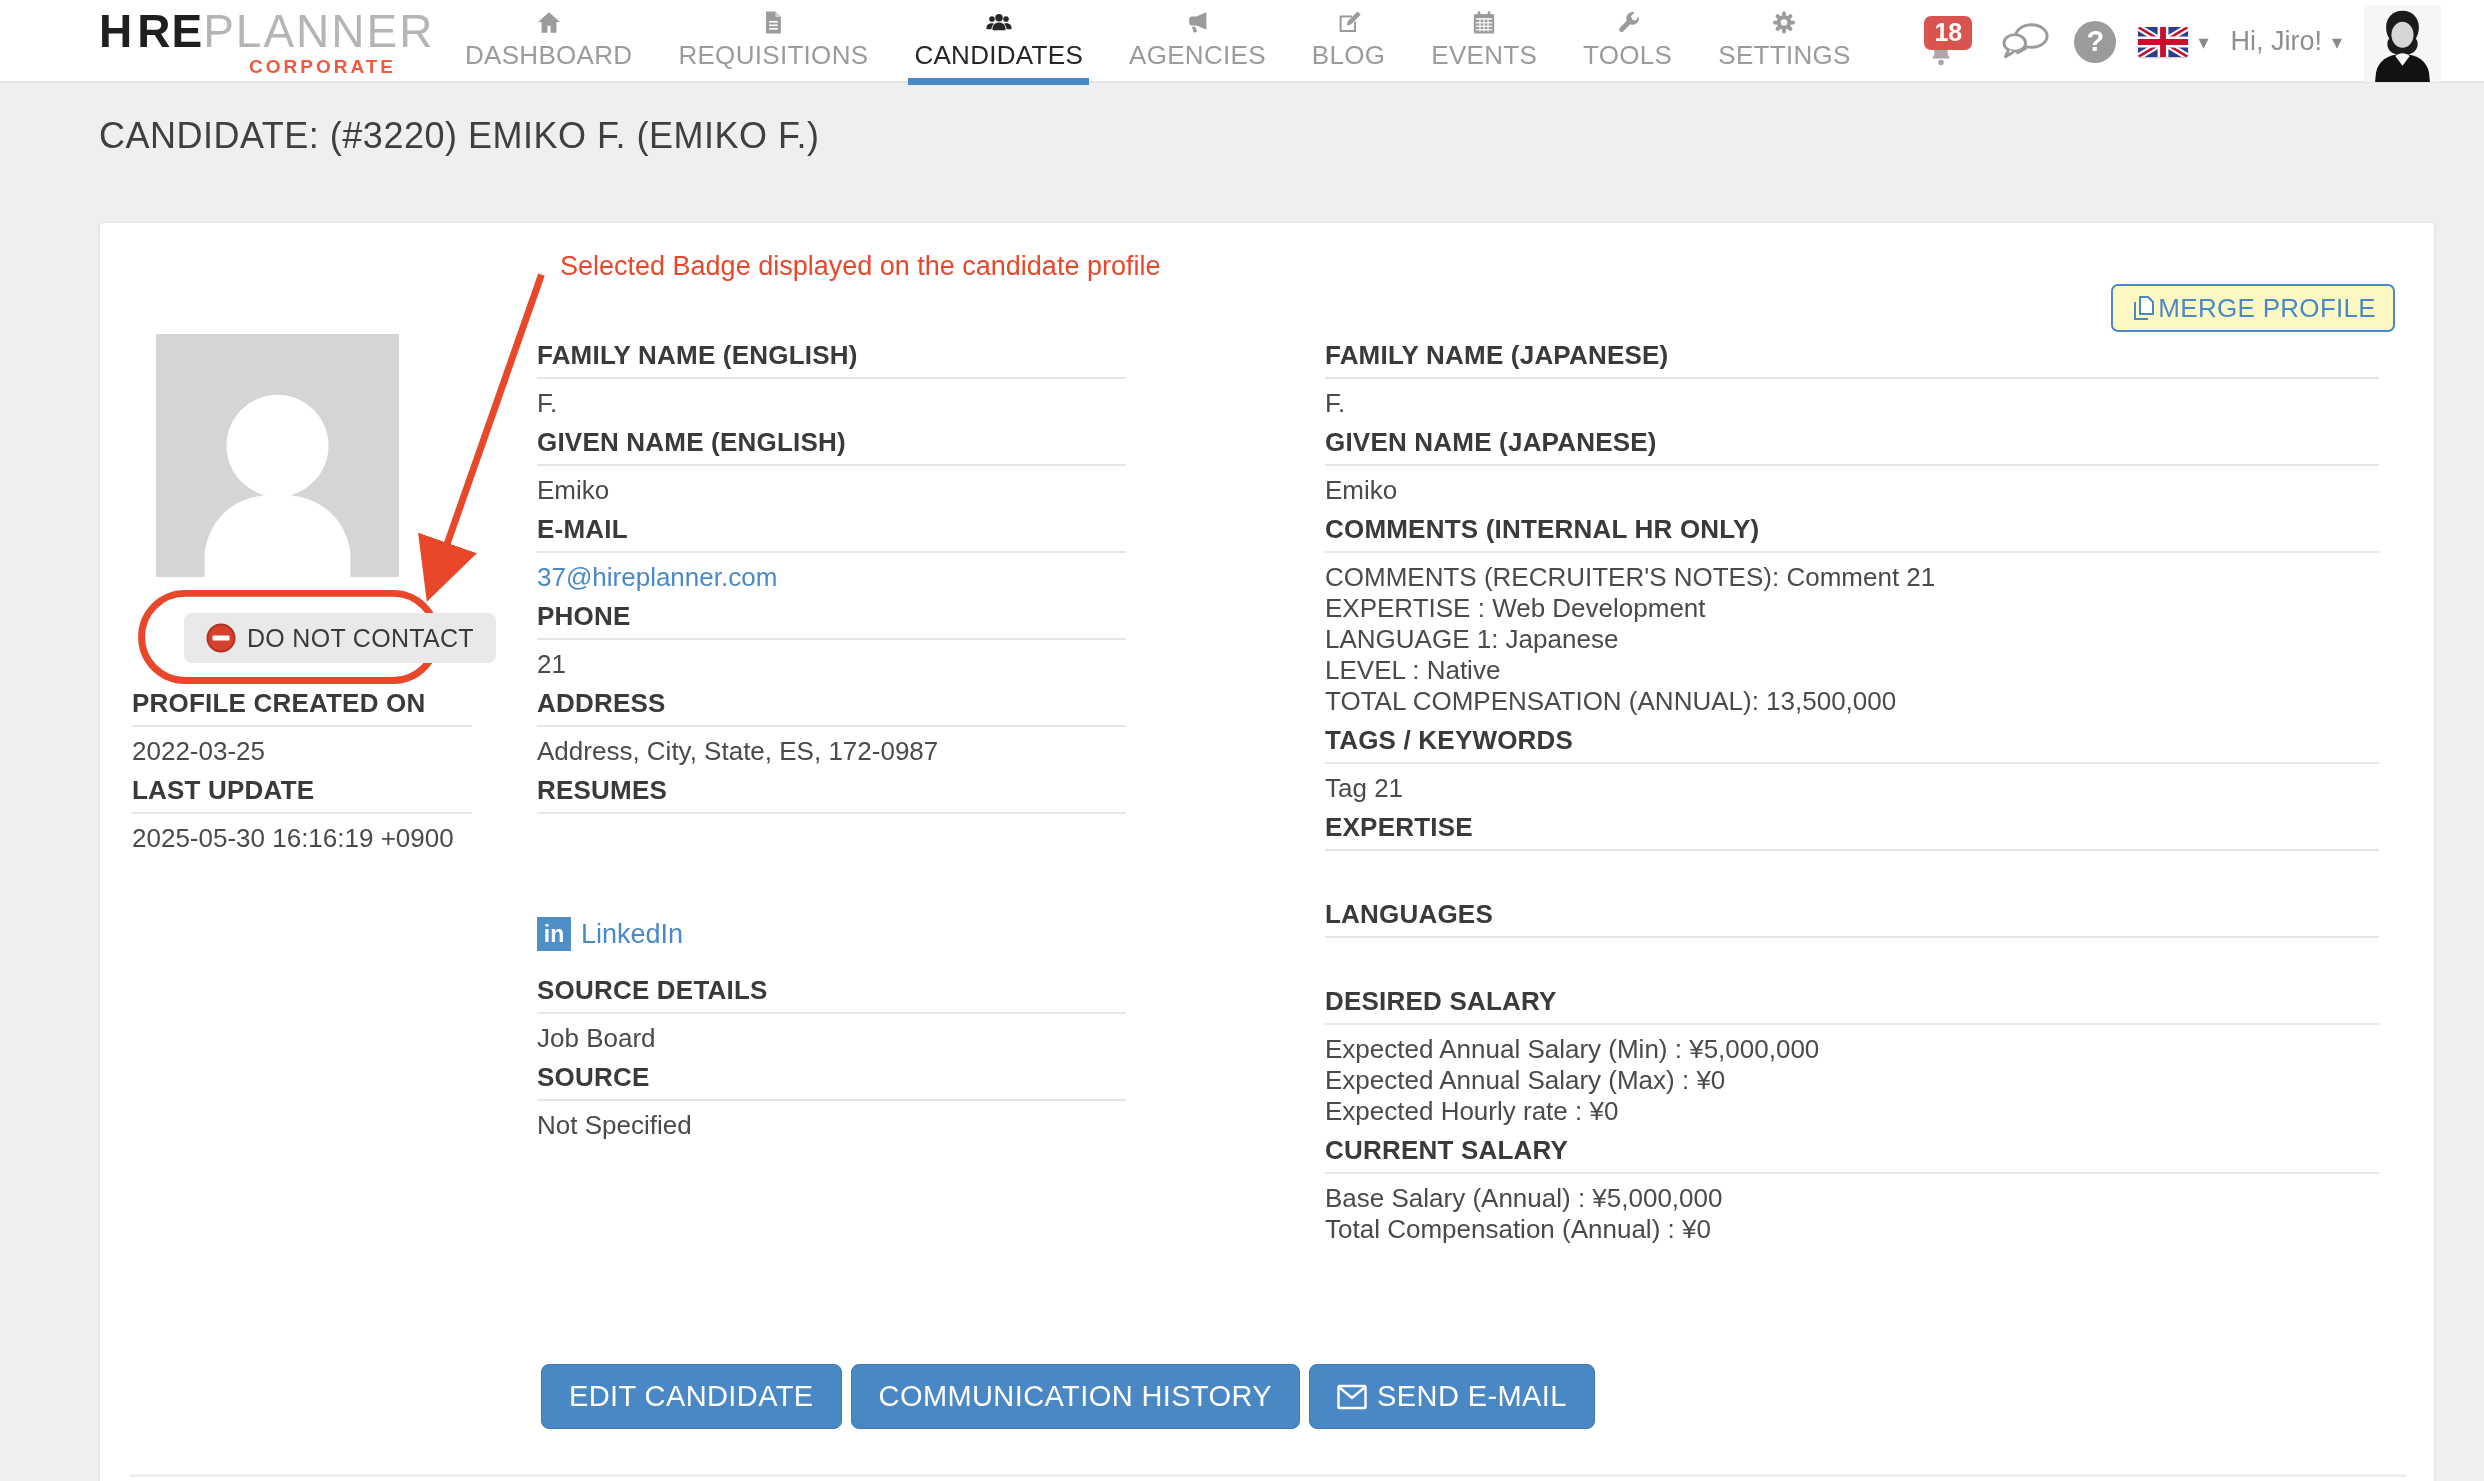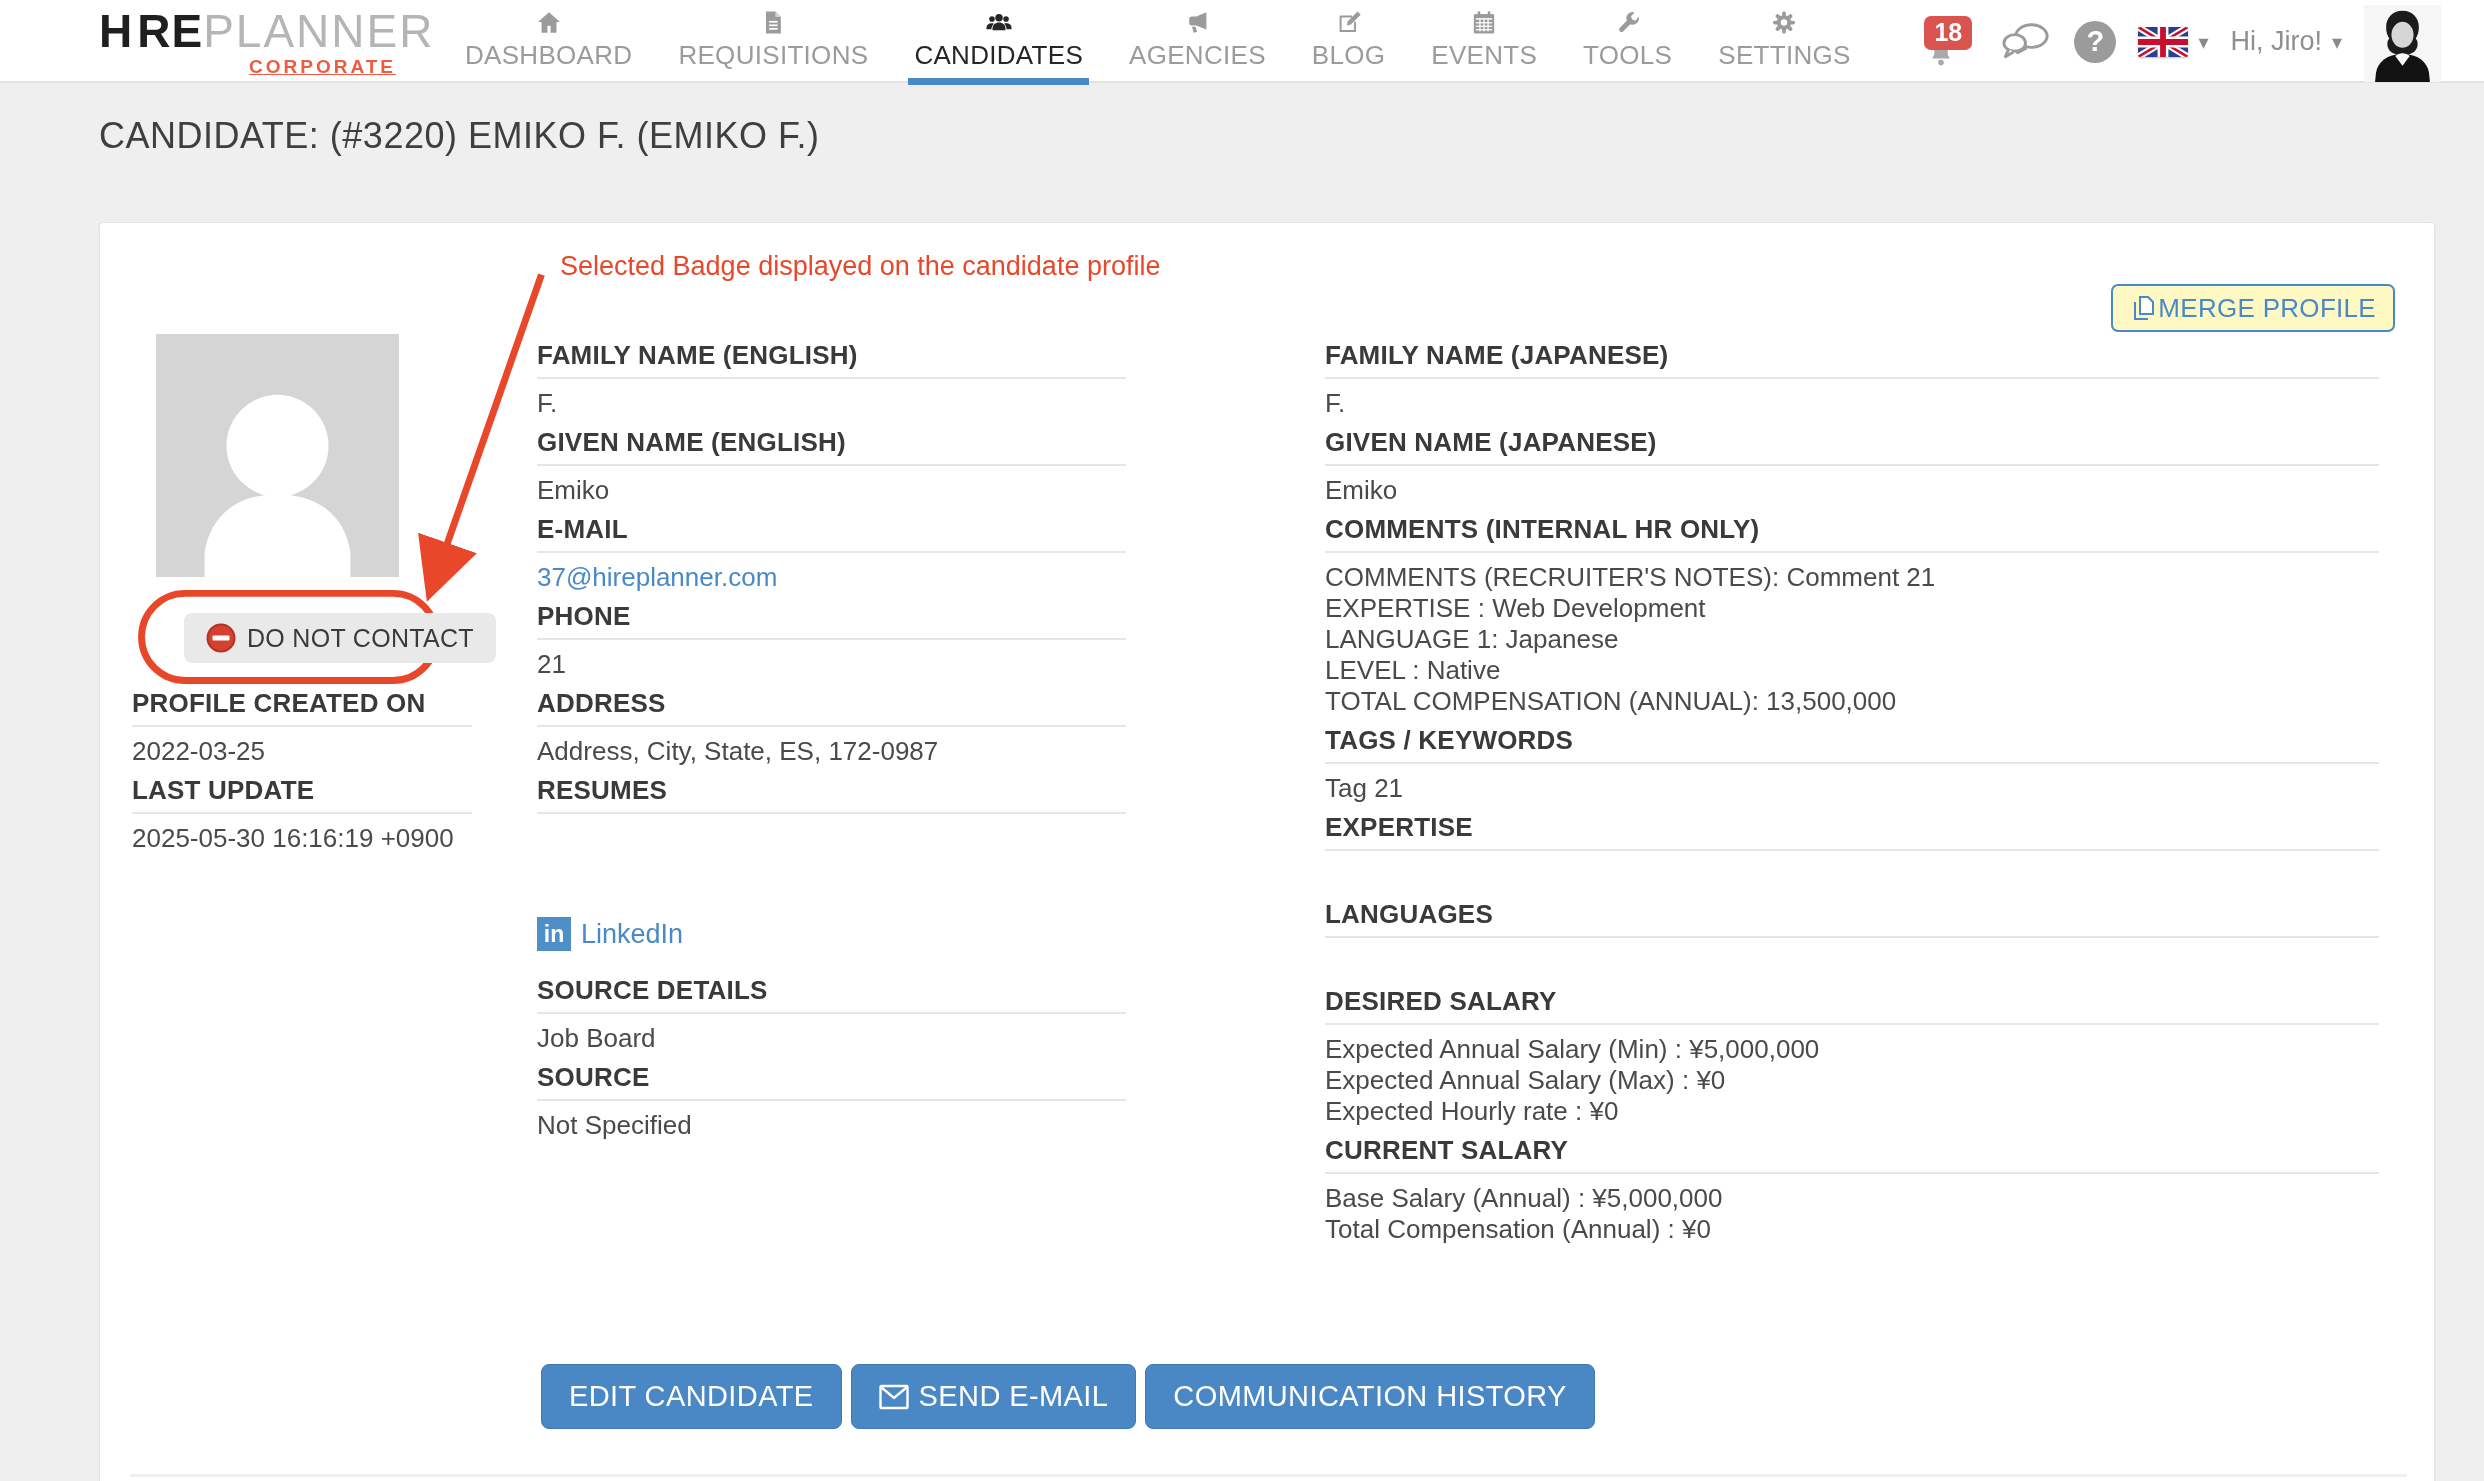--- a/index.html
+++ b/index.html
@@ -15,21 +15,21 @@
   
   .navbar {
     position:absolute; top:0; left:0; width:2485px; height:83px;
     background:#fff; border-bottom:2px solid #e3e3e3; z-index:20;
   }
   .logo { position:absolute; left:99px; top:8px; width:297px; cursor:pointer; }
   .logo-main { font-size:46px; line-height:46px; letter-spacing:1px; white-space:nowrap; display:flex; align-items:flex-end; }
   .logo-h, .logo-re { font-weight:700; color:#1f1f1f; }
   .logo-planner { font-weight:400; color:#b5b5b5; letter-spacing:2px; }
   .logo-tie { display:inline-block; width:17px; height:42px; margin:0 2px; }
-  .logo-sub { text-align:right; font-size:19px; font-weight:700; letter-spacing:3px; color:#ee5b40; margin-top:2px;text-decoration:underline; }
+  .logo-sub { text-align:right; font-size:19px; font-weight:700; letter-spacing:3px; color:#ee5b40; margin-top:2px; }
   .nav-menu { position:absolute; left:463px; top:0; height:83px; display:flex; gap:42px; }
   .nav-item {
     display:flex; flex-direction:column; align-items:center; 
     padding:10px 2px 12px; color:#9b9b9b; position:relative; cursor:pointer;
   }
   .nav-item svg { width:32px; height:32px; fill:currentColor; margin-bottom:5px; }
   .nav-label { font-size:26px; letter-spacing:0.3px; white-space:nowrap; }
   .nav-item.active { color:#262626; }
   .nav-item.active::after {
     content:""; position:absolute; bottom:-2px; left:-4px; right:-4px; height:7px; background:#4a89c7;
@@ -381,28 +381,28 @@
         <div>Total Compensation (Annual) : ¥0</div>
       </div>
     </div>
   </div>
 
   <div class="actions">
     <button class="btn-primary">
       <span>EDIT CANDIDATE</span>
     </button>
     <button class="btn-primary">
+      <span>COMMUNICATION HISTORY</span>
+    </button>
+    <button class="btn-primary">
       <svg width="30" height="26" viewBox="0 0 30 26">
         <g fill="none" stroke="#fff" stroke-width="2.4">
           <rect x="1.5" y="2" width="27" height="22" rx="1"></rect>
           <path d="M2.5 3.5L15 14 27.5 3.5"></path>
         </g>
       </svg>
       <span>SEND E-MAIL</span>
     </button>
-    <button class="btn-primary">
-      <span>COMMUNICATION HISTORY</span>
-    </button>
   </div>
 
   <div class="bottom-divider"></div>
 </div>
 
 
 </body></html>

